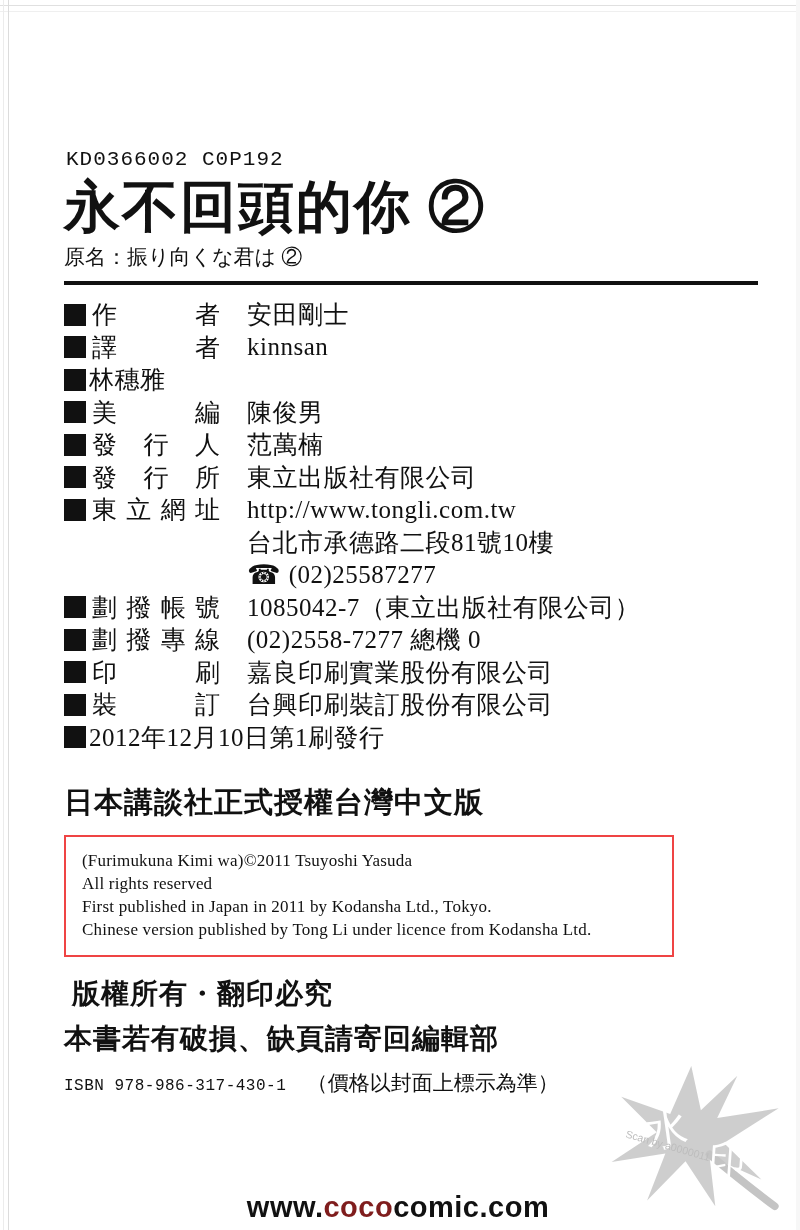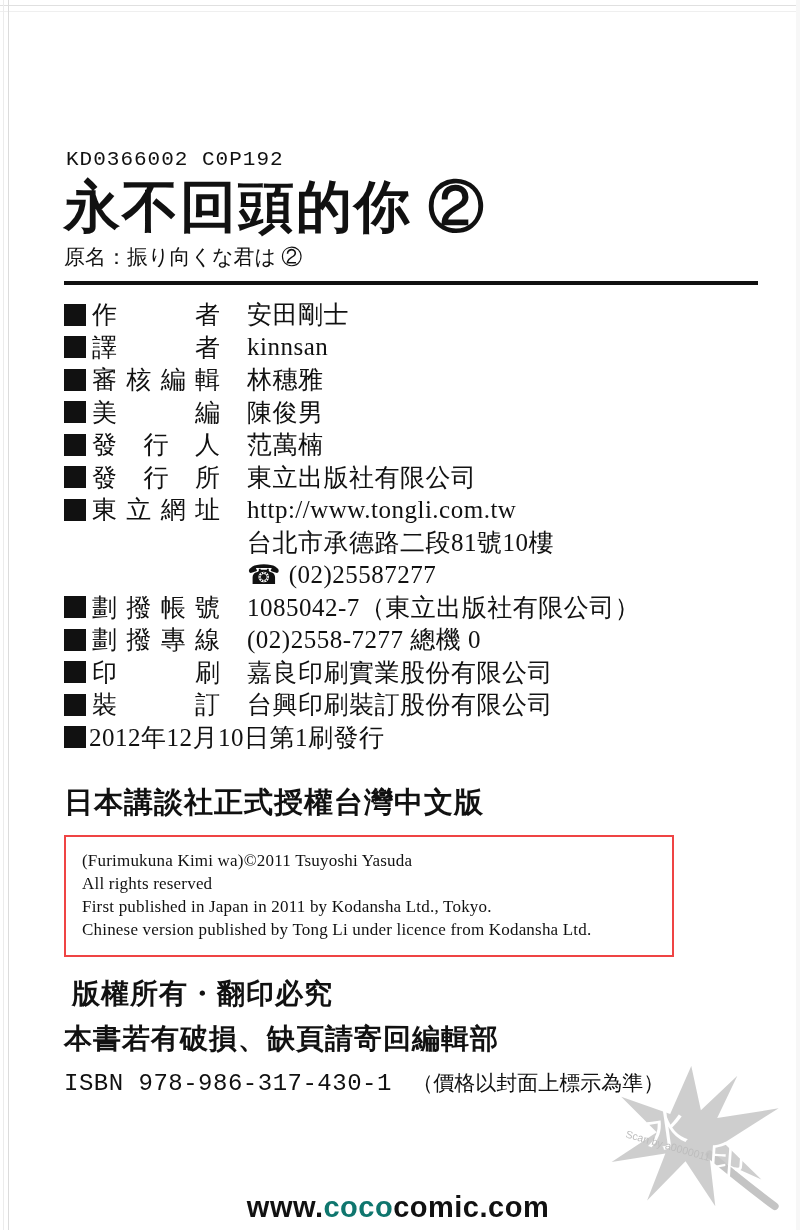--- a/index.html
+++ b/index.html
@@ -79,31 +79,31 @@
   .license-box{
     width:574px;
     border:2px solid #ef4444;
     padding:12px 16px 14px 16px;
     font-size:17px;line-height:23px;
     letter-spacing:0.2px;
   }
   .copy1{font-size:28px;font-weight:bold;letter-spacing:1px;margin:18px 0 0 8px;}
   .copy2{font-size:28px;font-weight:bold;letter-spacing:1px;margin:7px 0 0 0;}
   .isbn-line{margin:9px 0 0 0;font-size:26px;white-space:nowrap;}
-  .isbn{font-family:"Liberation Mono","DejaVu Sans Mono",monospace;font-size:24px;letter-spacing:0.5px;}
+  .isbn{font-family:"Liberation Mono","DejaVu Sans Mono",monospace;font-size:16px;letter-spacing:0.5px;}
   .isbn-note{font-size:21px;margin-left:14px;}
 
   .website{
     position:absolute;
     left:0;right:0;bottom:6px;
     text-align:center;
     font-family:"Liberation Sans","DejaVu Sans",sans-serif;
     font-weight:bold;font-size:29px;letter-spacing:0.5px;
   }
-  .website .hl{color:#0f766e;text-align:center;}
+  .website .hl{color:#7f1d1d;text-align:center;}
 
   .watermark{
     position:absolute;
     right:2px;bottom:10px;
     width:192px;height:158px;
   }
 </style>
 </head>
 <body>
 
@@ -126,21 +126,20 @@
       <span class="lbl">作者</span>
       <span class="val">安田剛士</span>
     </div>
     <div class="row">
       <span class="sq"></span>
       <span class="lbl">譯者</span>
       <span class="val">kinnsan</span>
     </div>
     <div class="row">
       <span class="sq"></span>
-      <span class="lbl">審核編輯</span>
       <span class="val">林穗雅</span>
     </div>
     <div class="row">
       <span class="sq"></span>
       <span class="lbl">美編</span>
       <span class="val">陳俊男</span>
     </div>
     <div class="row">
       <span class="sq"></span>
       <span class="lbl">發行人</span>

